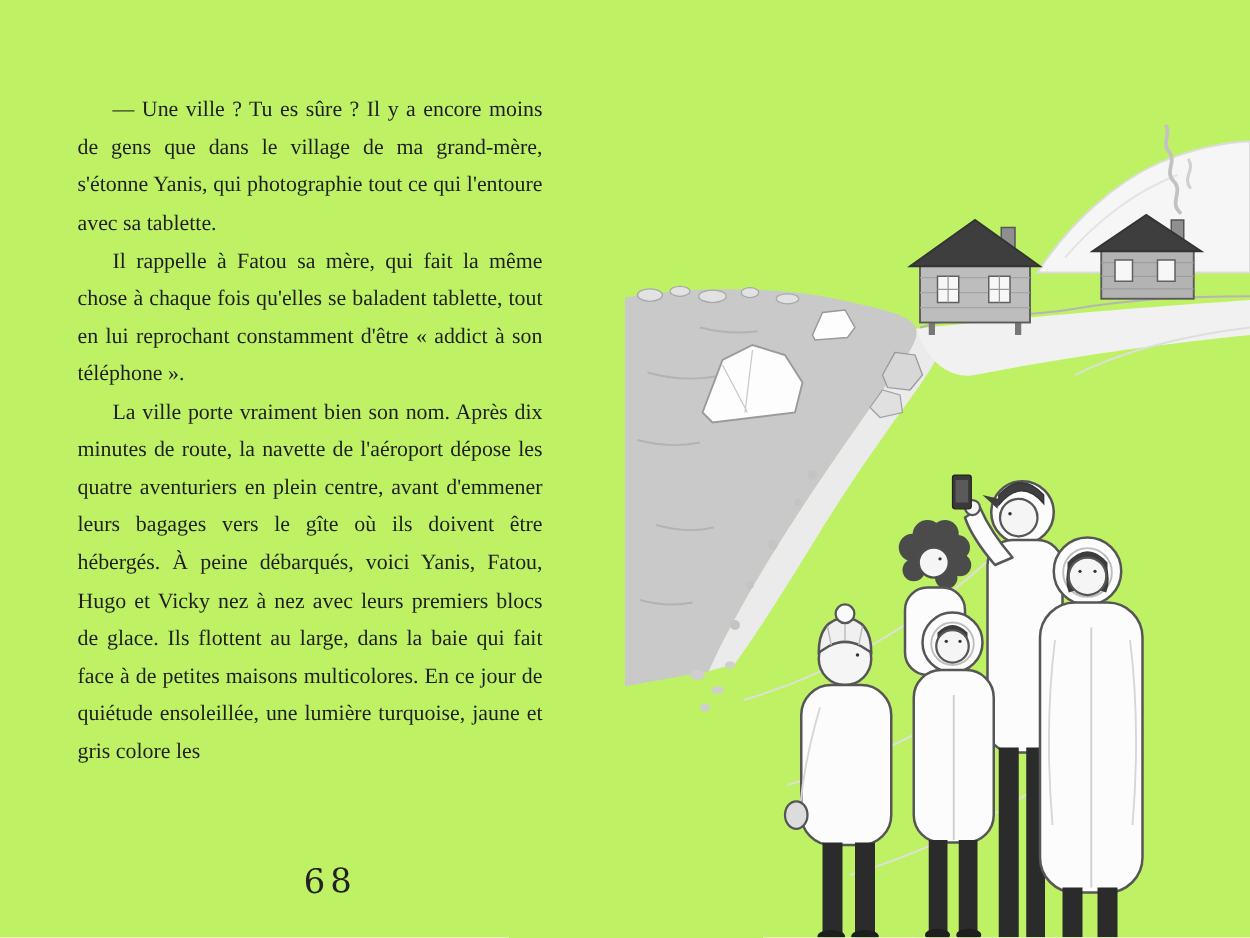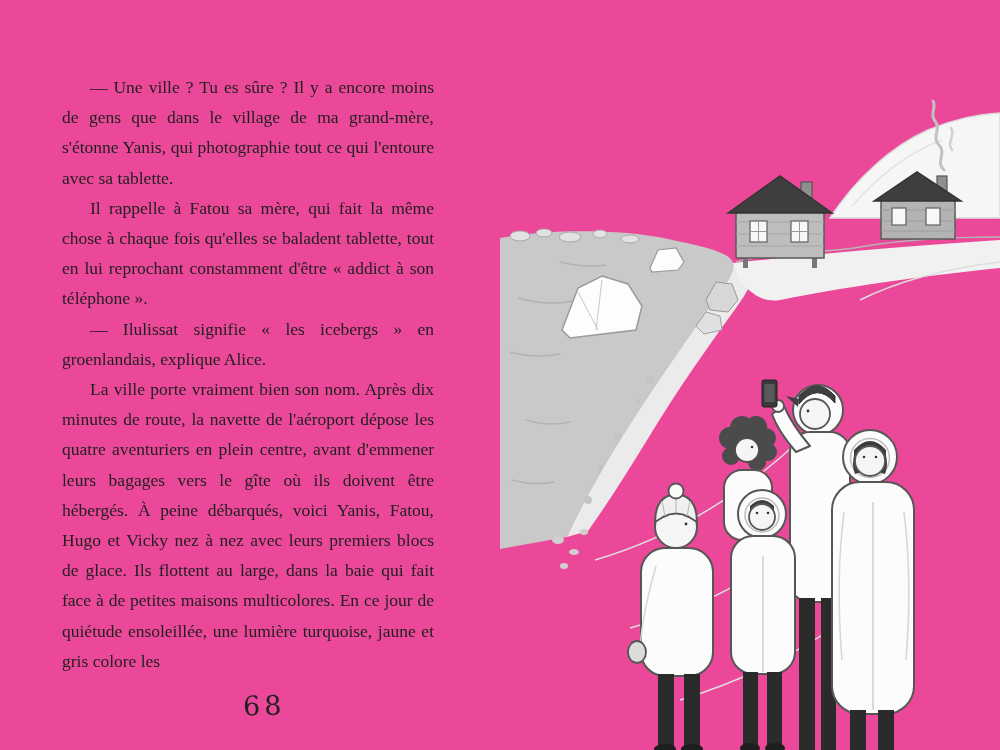--- a/index.html
+++ b/index.html
@@ -1,20 +1,20 @@
 <!DOCTYPE html>
 <html><head>
 <meta charset="utf-8">
 <style>
   html, body { margin: 0; padding: 0; background: #ffffff; }
   .book-page {
     position: relative;
     width: 1000px;
     height: 750px;
-    background: #ec4899;
+    background: #bef264;
     overflow: hidden;
     font-family: "Liberation Serif", serif;
   }
   .text-column {
     position: absolute;
     left: 62px;
     top: 72px;
     width: 372px;
     color: #1f1f1f;
     font-size: 17.5px;
@@ -45,21 +45,20 @@
   .illustration svg { display: block; }
 </style>
 </head>
 <body>
 
 <div class="book-page">
 
   <div class="text-column">
     <p class="para">— Une ville ? Tu es sûre ? Il y a encore moins de gens que dans le village de ma grand-mère, s'étonne Yanis, qui photographie tout ce qui l'entoure avec sa tablette.</p>
     <p class="para">Il rappelle à Fatou sa mère, qui fait la même chose à chaque fois qu'elles se baladent tablette, tout en lui reprochant constamment d'être « addict à son téléphone ».</p>
-    <p class="para">— Ilulissat signifie « les icebergs » en groenlandais, explique Alice.</p>
     <p class="para">La ville porte vraiment bien son nom. Après dix minutes de route, la navette de l'aéroport dépose les quatre aventuriers en plein centre, avant d'emmener leurs bagages vers le gîte où ils doivent être hébergés. À peine débarqués, voici Yanis, Fatou, Hugo et Vicky nez à nez avec leurs premiers blocs de glace. Ils flottent au large, dans la baie qui fait face à de petites maisons multicolores. En ce jour de quiétude ensoleillée, une lumière turquoise, jaune et gris colore les</p>
   </div>
 
   <div class="page-number">68</div>
 
   <div class="illustration" aria-label="Grayscale drawing of five children in winter parkas standing on a snowy cliff, looking toward two wooden houses above a bay with floating icebergs; one child holds up a phone to take a picture; smoke rises from a chimney">
     <svg viewBox="0 0 500 750" width="500" height="750" xmlns="http://www.w3.org/2000/svg">
 
       <g>
         <path d="M330 218 C356 178 392 146 428 130 C452 120 478 114 500 113 L500 218 Z" fill="#f6f6f6" stroke="#dcdcdc" stroke-width="1.5"></path>

